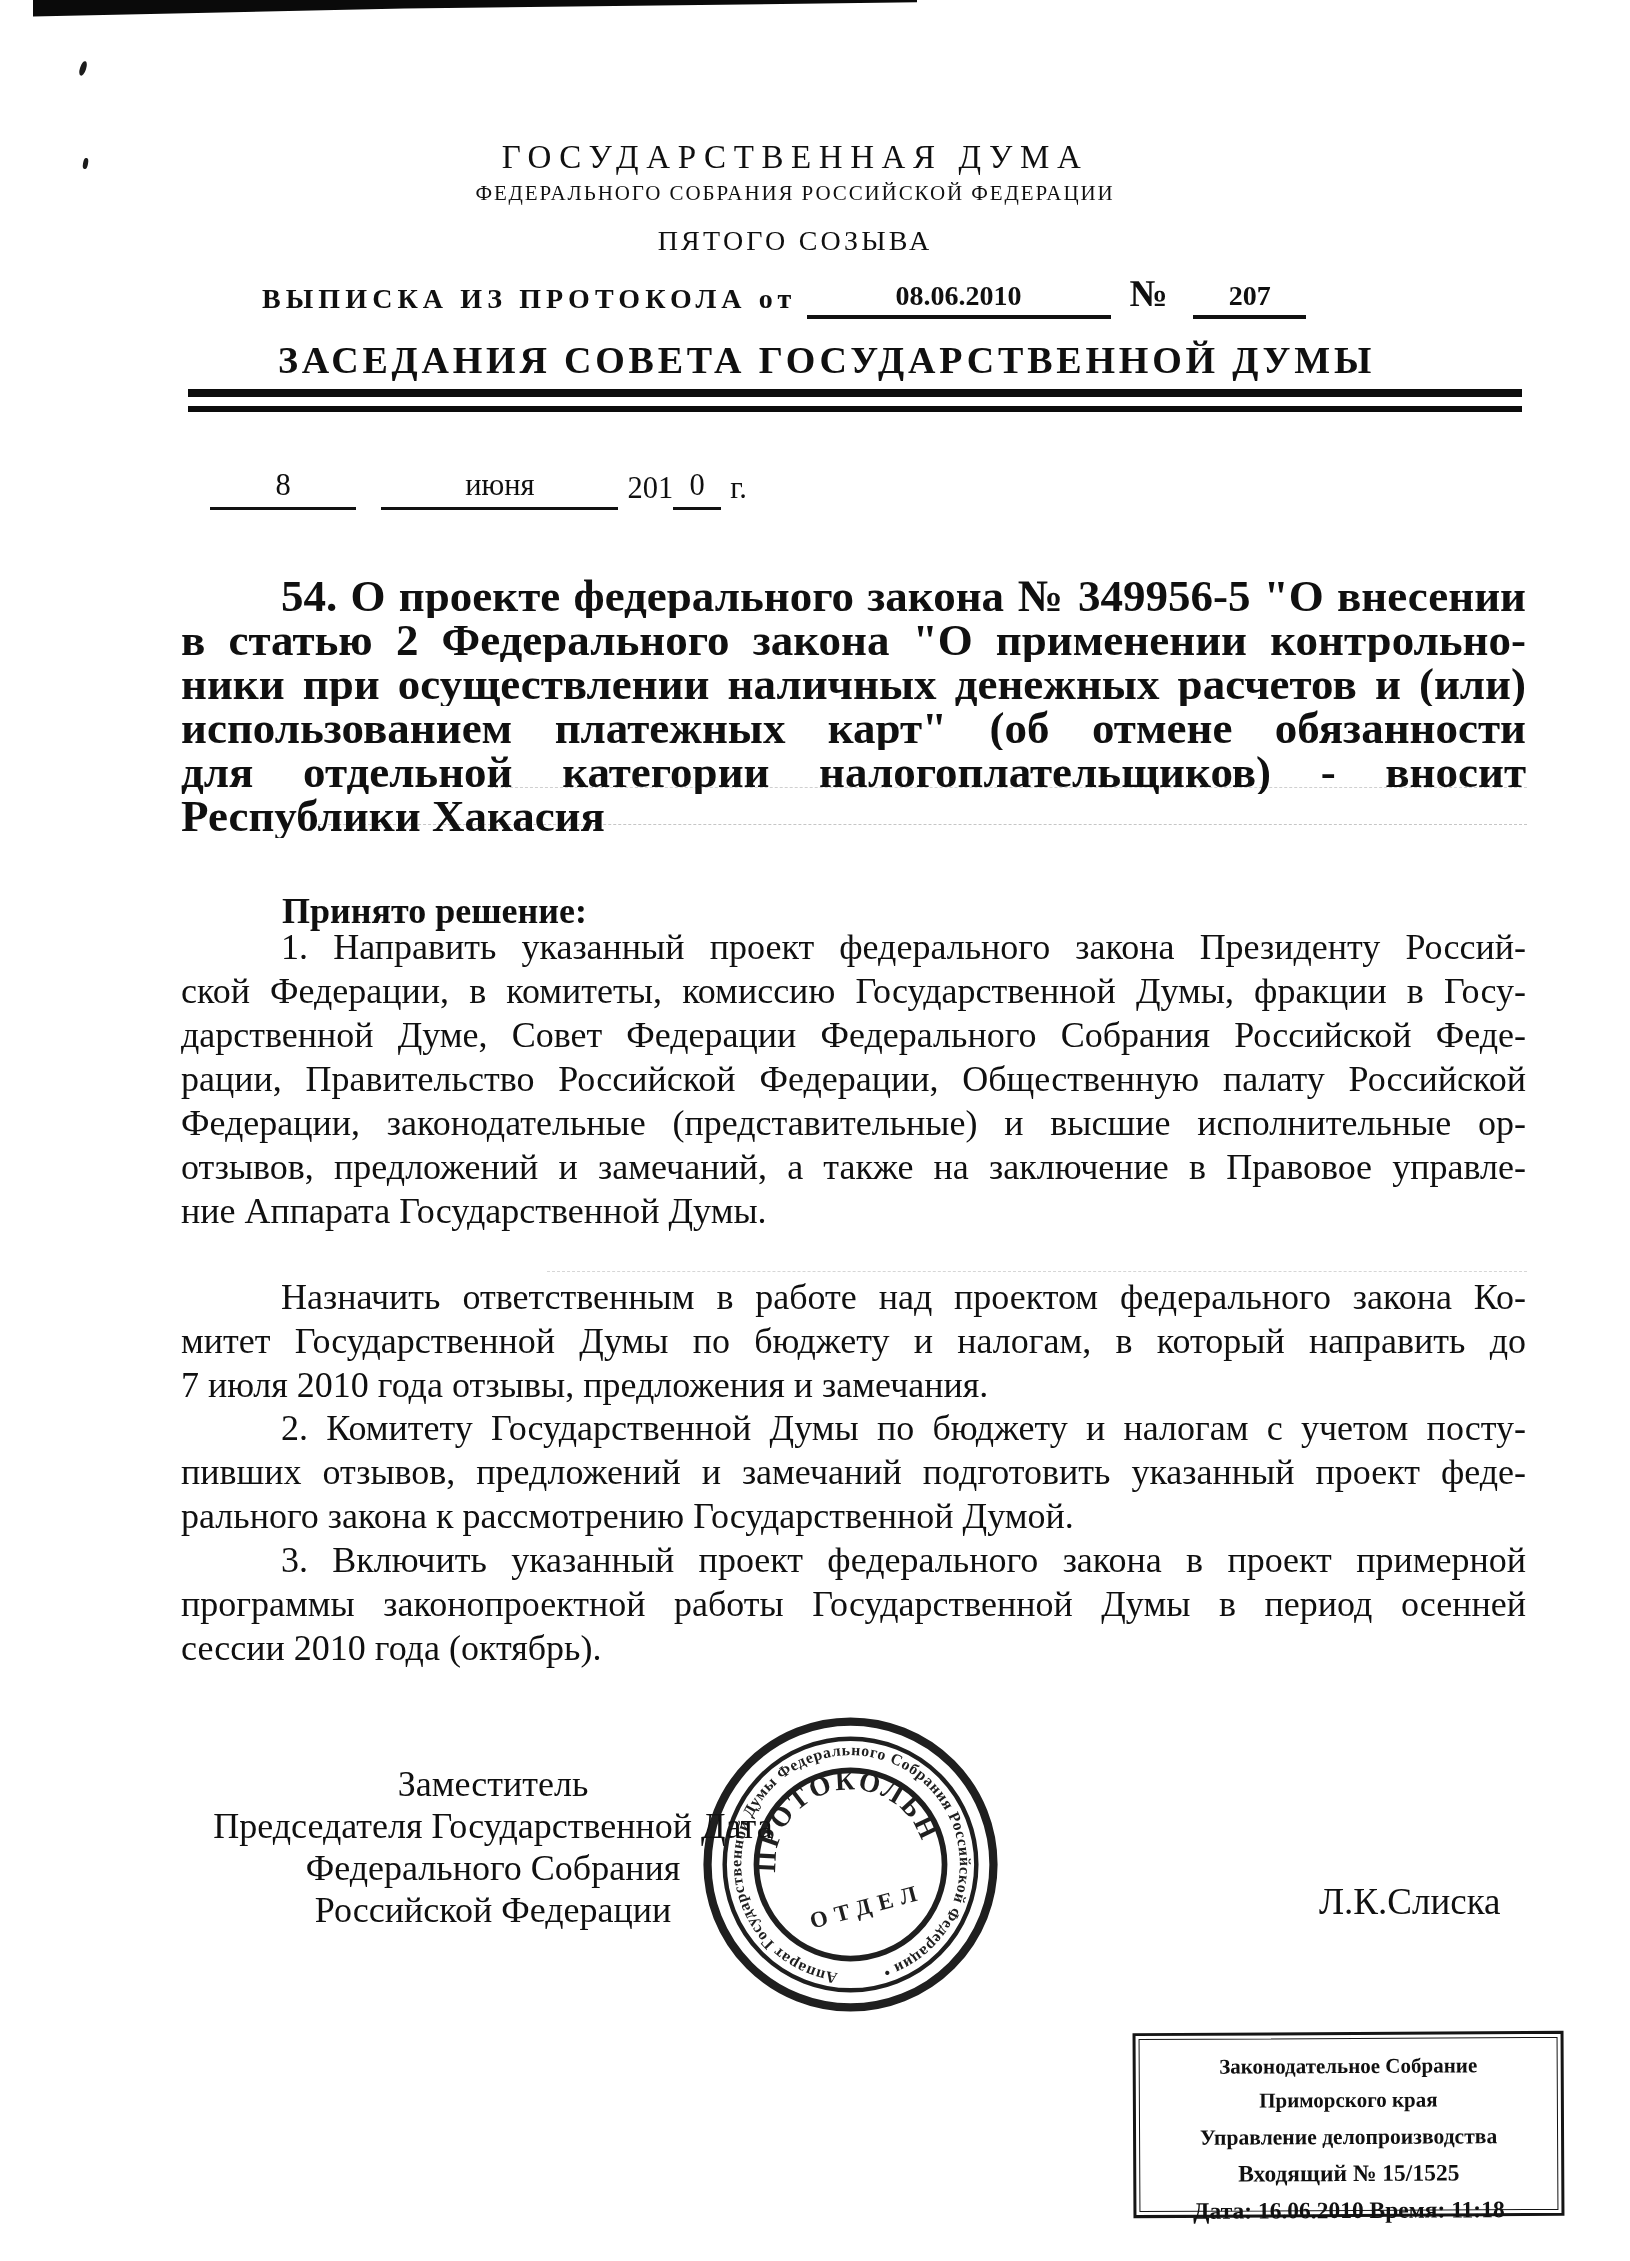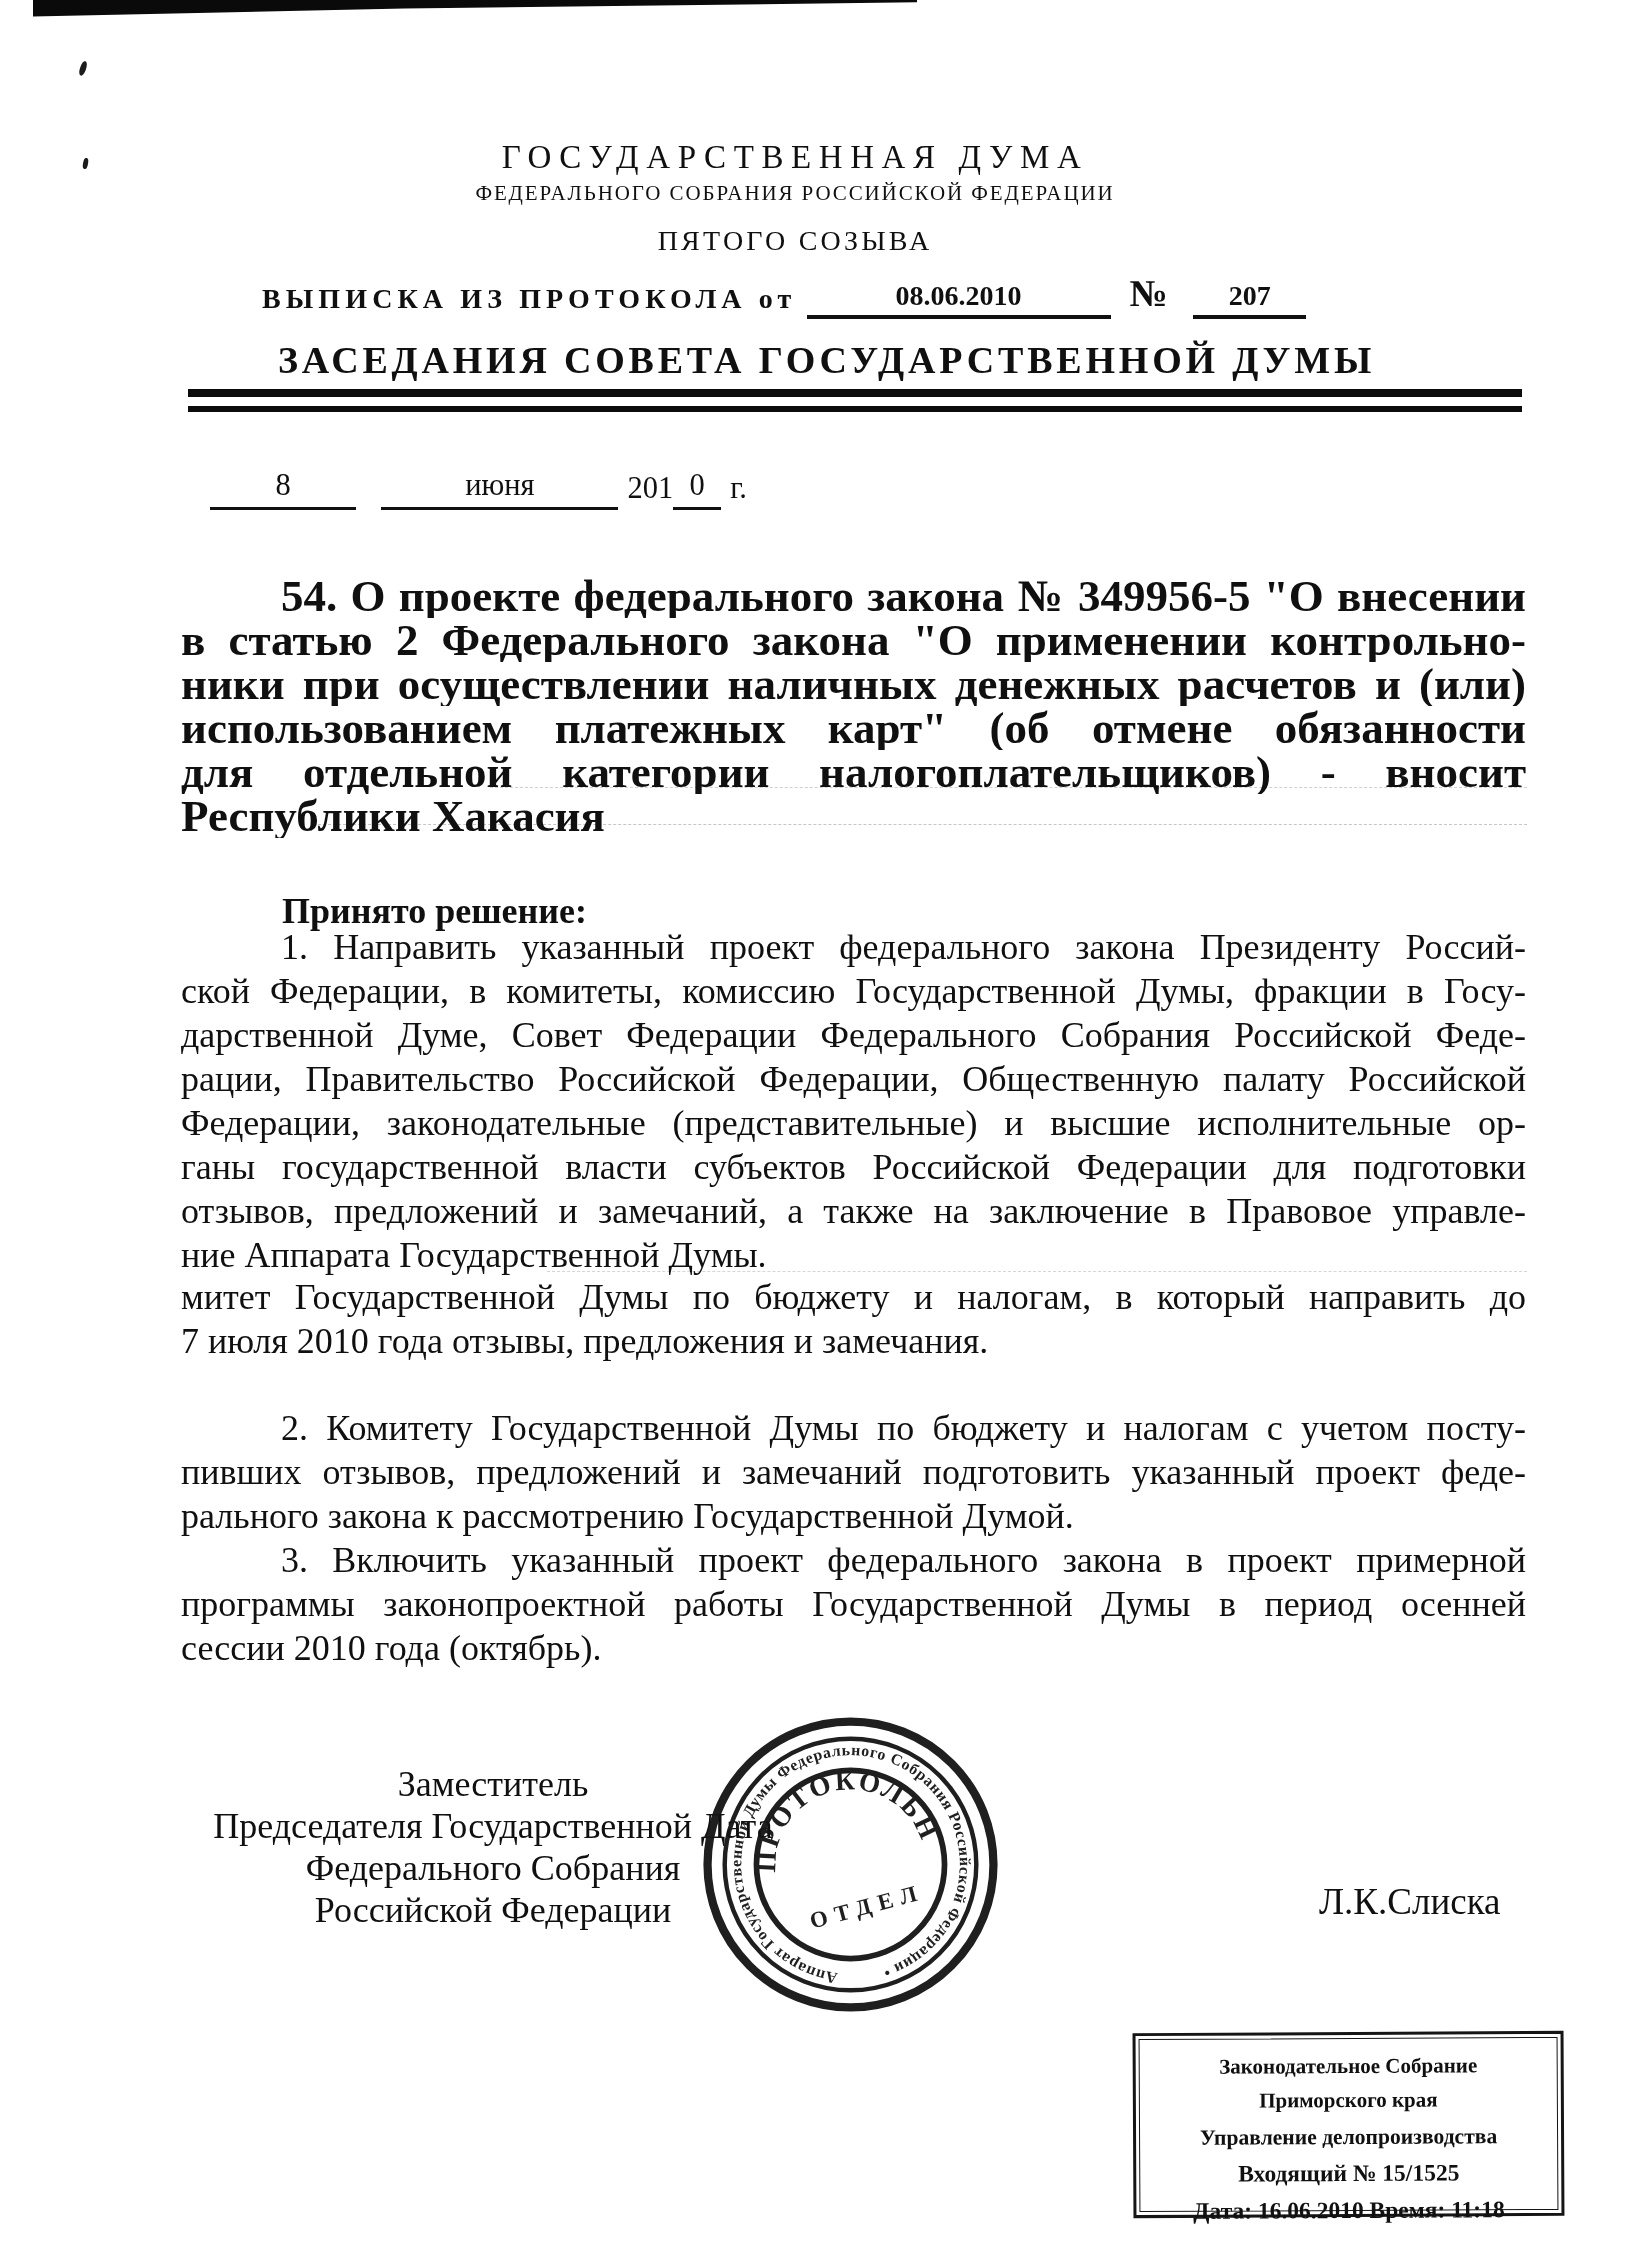--- a/index.html
+++ b/index.html
@@ -127,26 +127,26 @@
   </div>
 
   <div class="decision">Принято решение:</div>
 
   <div class="para reg" style="top:925px;">
     <div class="ln j ind">1. Направить указанный проект федерального закона Президенту Россий-</div>
     <div class="ln j">ской Федерации, в комитеты, комиссию Государственной Думы, фракции в Госу-</div>
     <div class="ln j">дарственной Думе, Совет Федерации Федерального Собрания Российской Феде-</div>
     <div class="ln j">рации, Правительство Российской Федерации, Общественную палату Российской</div>
     <div class="ln j">Федерации, законодательные (представительные) и высшие исполнительные ор-</div>
-    <div class="ln j">ганы государственной власти субъектов Российской Федерации для подготовки</div>
     <div class="ln j">отзывов, предложений и замечаний, а также на заключение в Правовое управле-</div>
     <div class="ln l">ние Аппарата Государственной Думы.</div>
   </div>
 
   <div class="para reg" style="top:1275px;">
+    <div class="ln j ind">Назначить ответственным в работе над проектом федерального закона Ко-</div>
     <div class="ln j">митет Государственной Думы по бюджету и налогам, в который направить до</div>
     <div class="ln l">7 июля 2010 года отзывы, предложения и замечания.</div>
   </div>
 
   <div class="para reg" style="top:1406px;">
     <div class="ln j ind">2. Комитету Государственной Думы по бюджету и налогам с учетом посту-</div>
     <div class="ln j">пивших отзывов, предложений и замечаний подготовить указанный проект феде-</div>
     <div class="ln l">рального закона к рассмотрению Государственной Думой.</div>
   </div>
 

